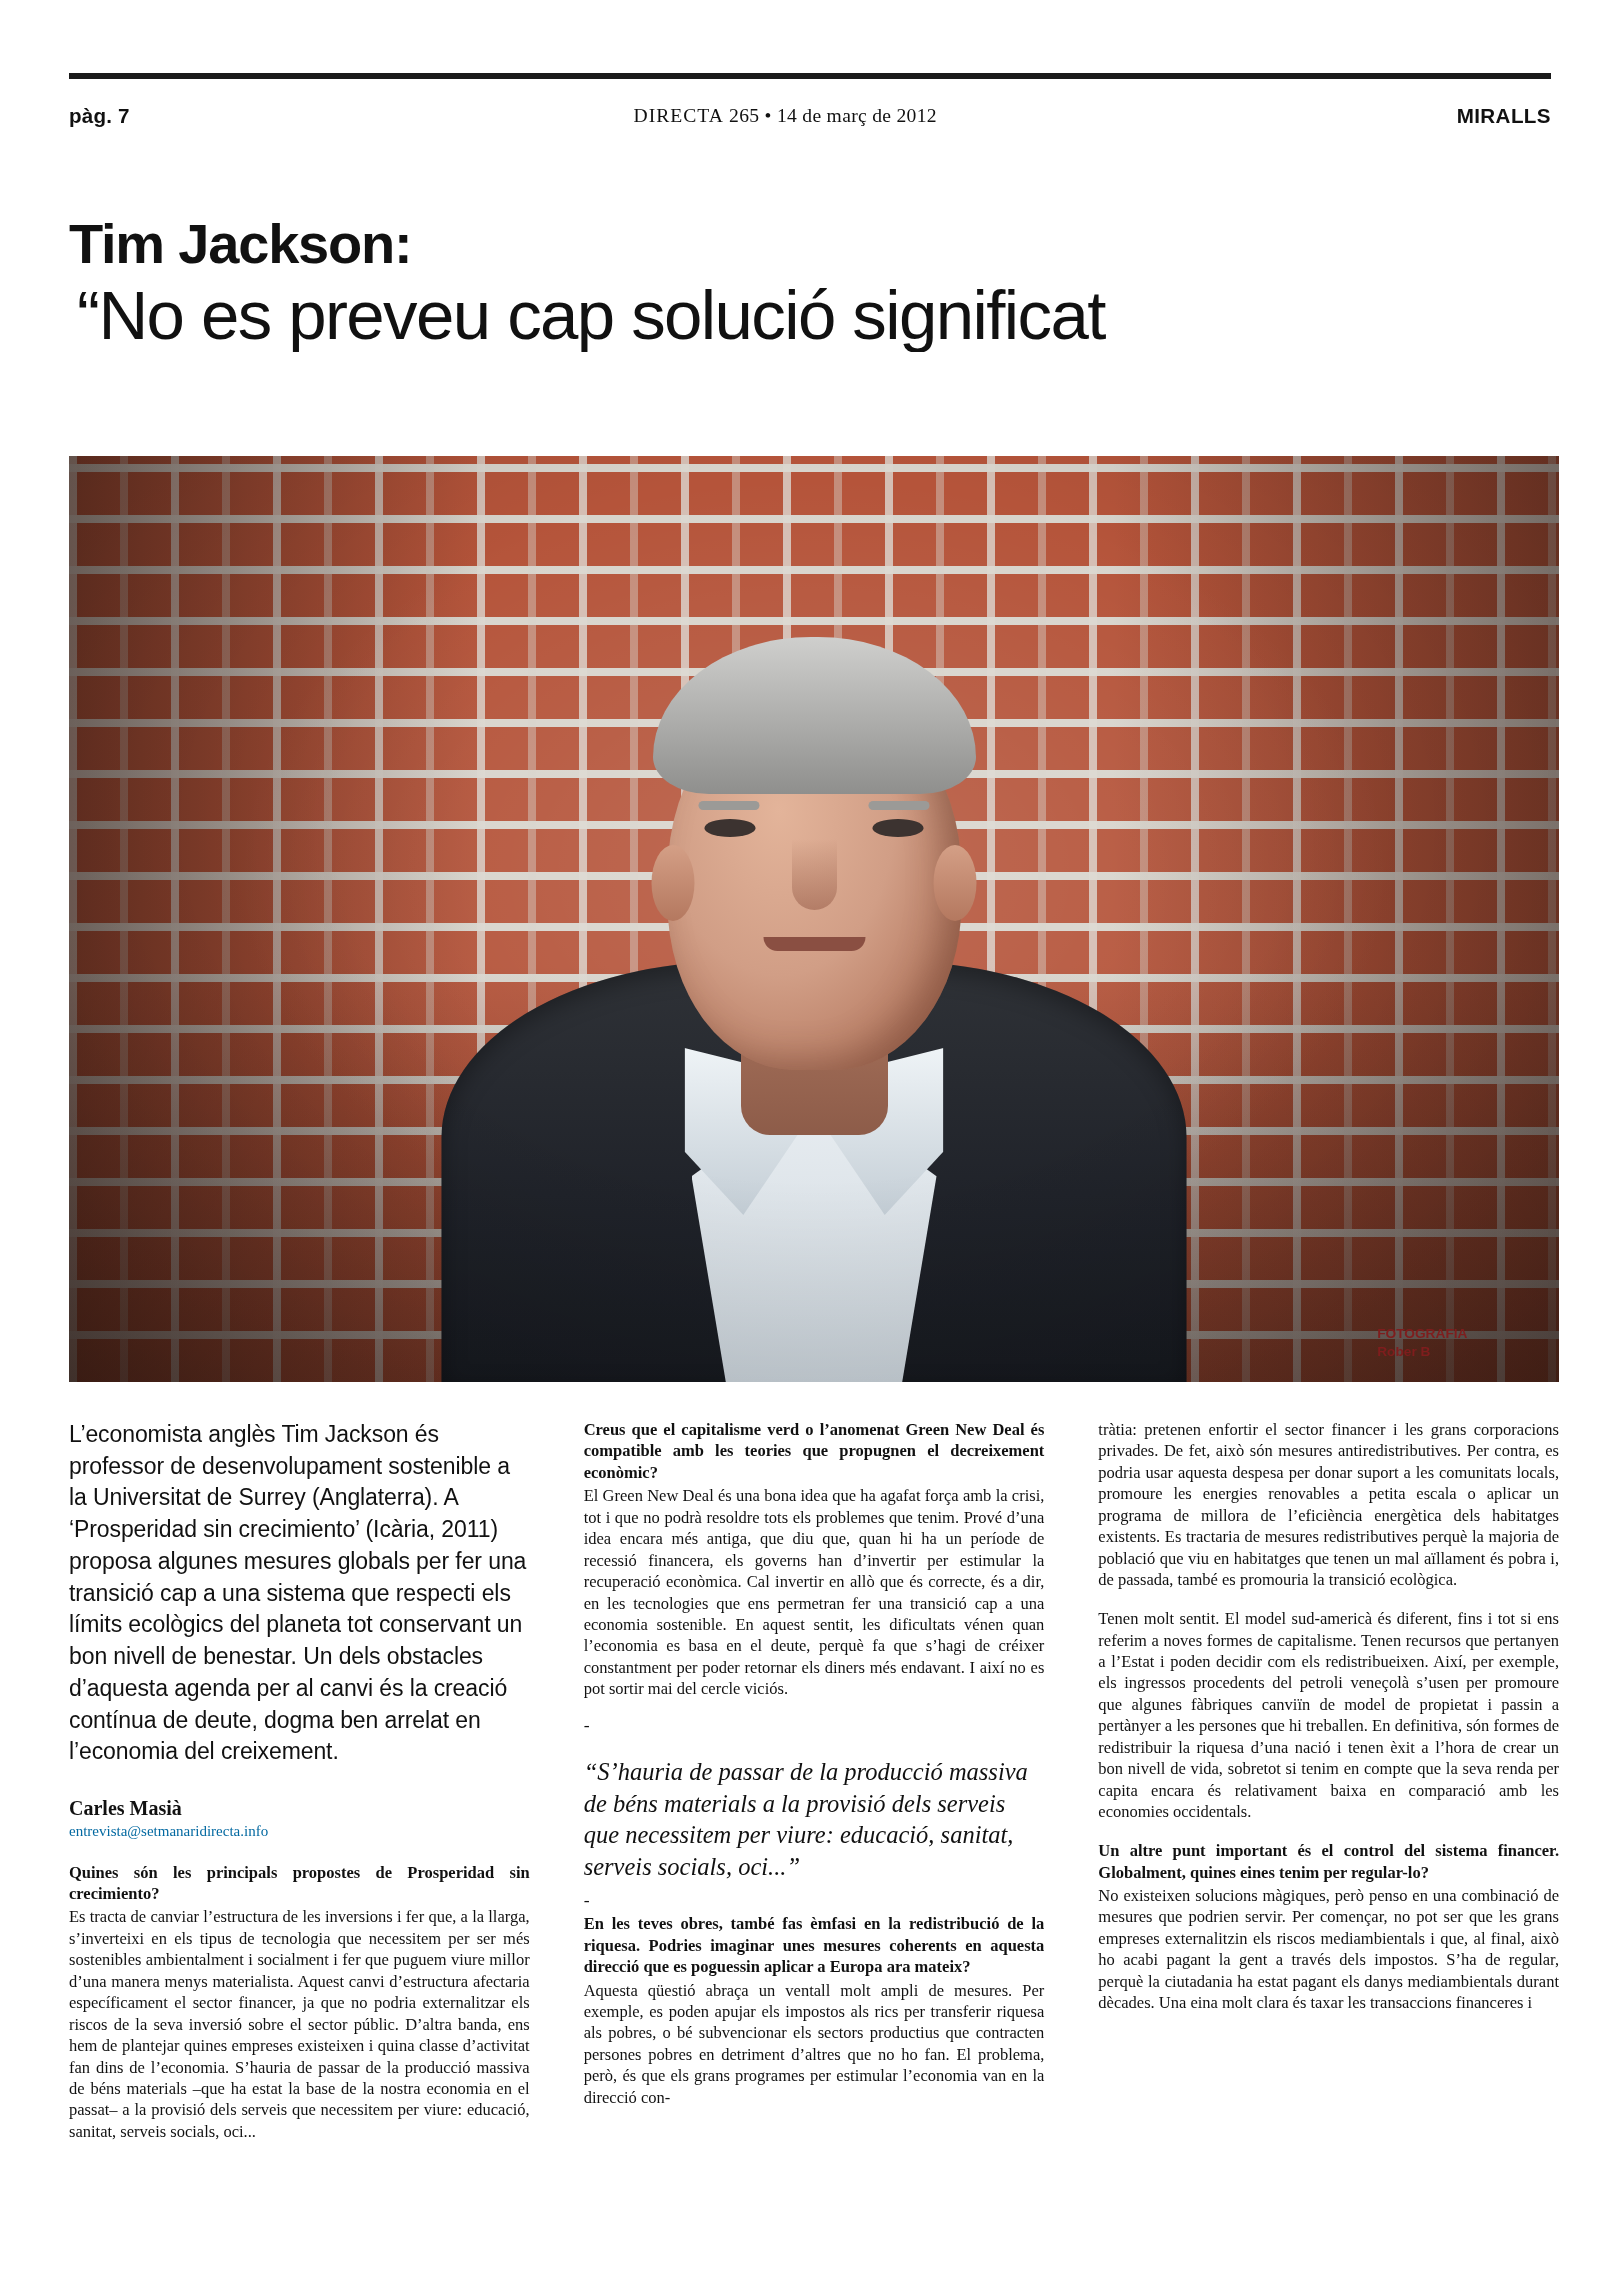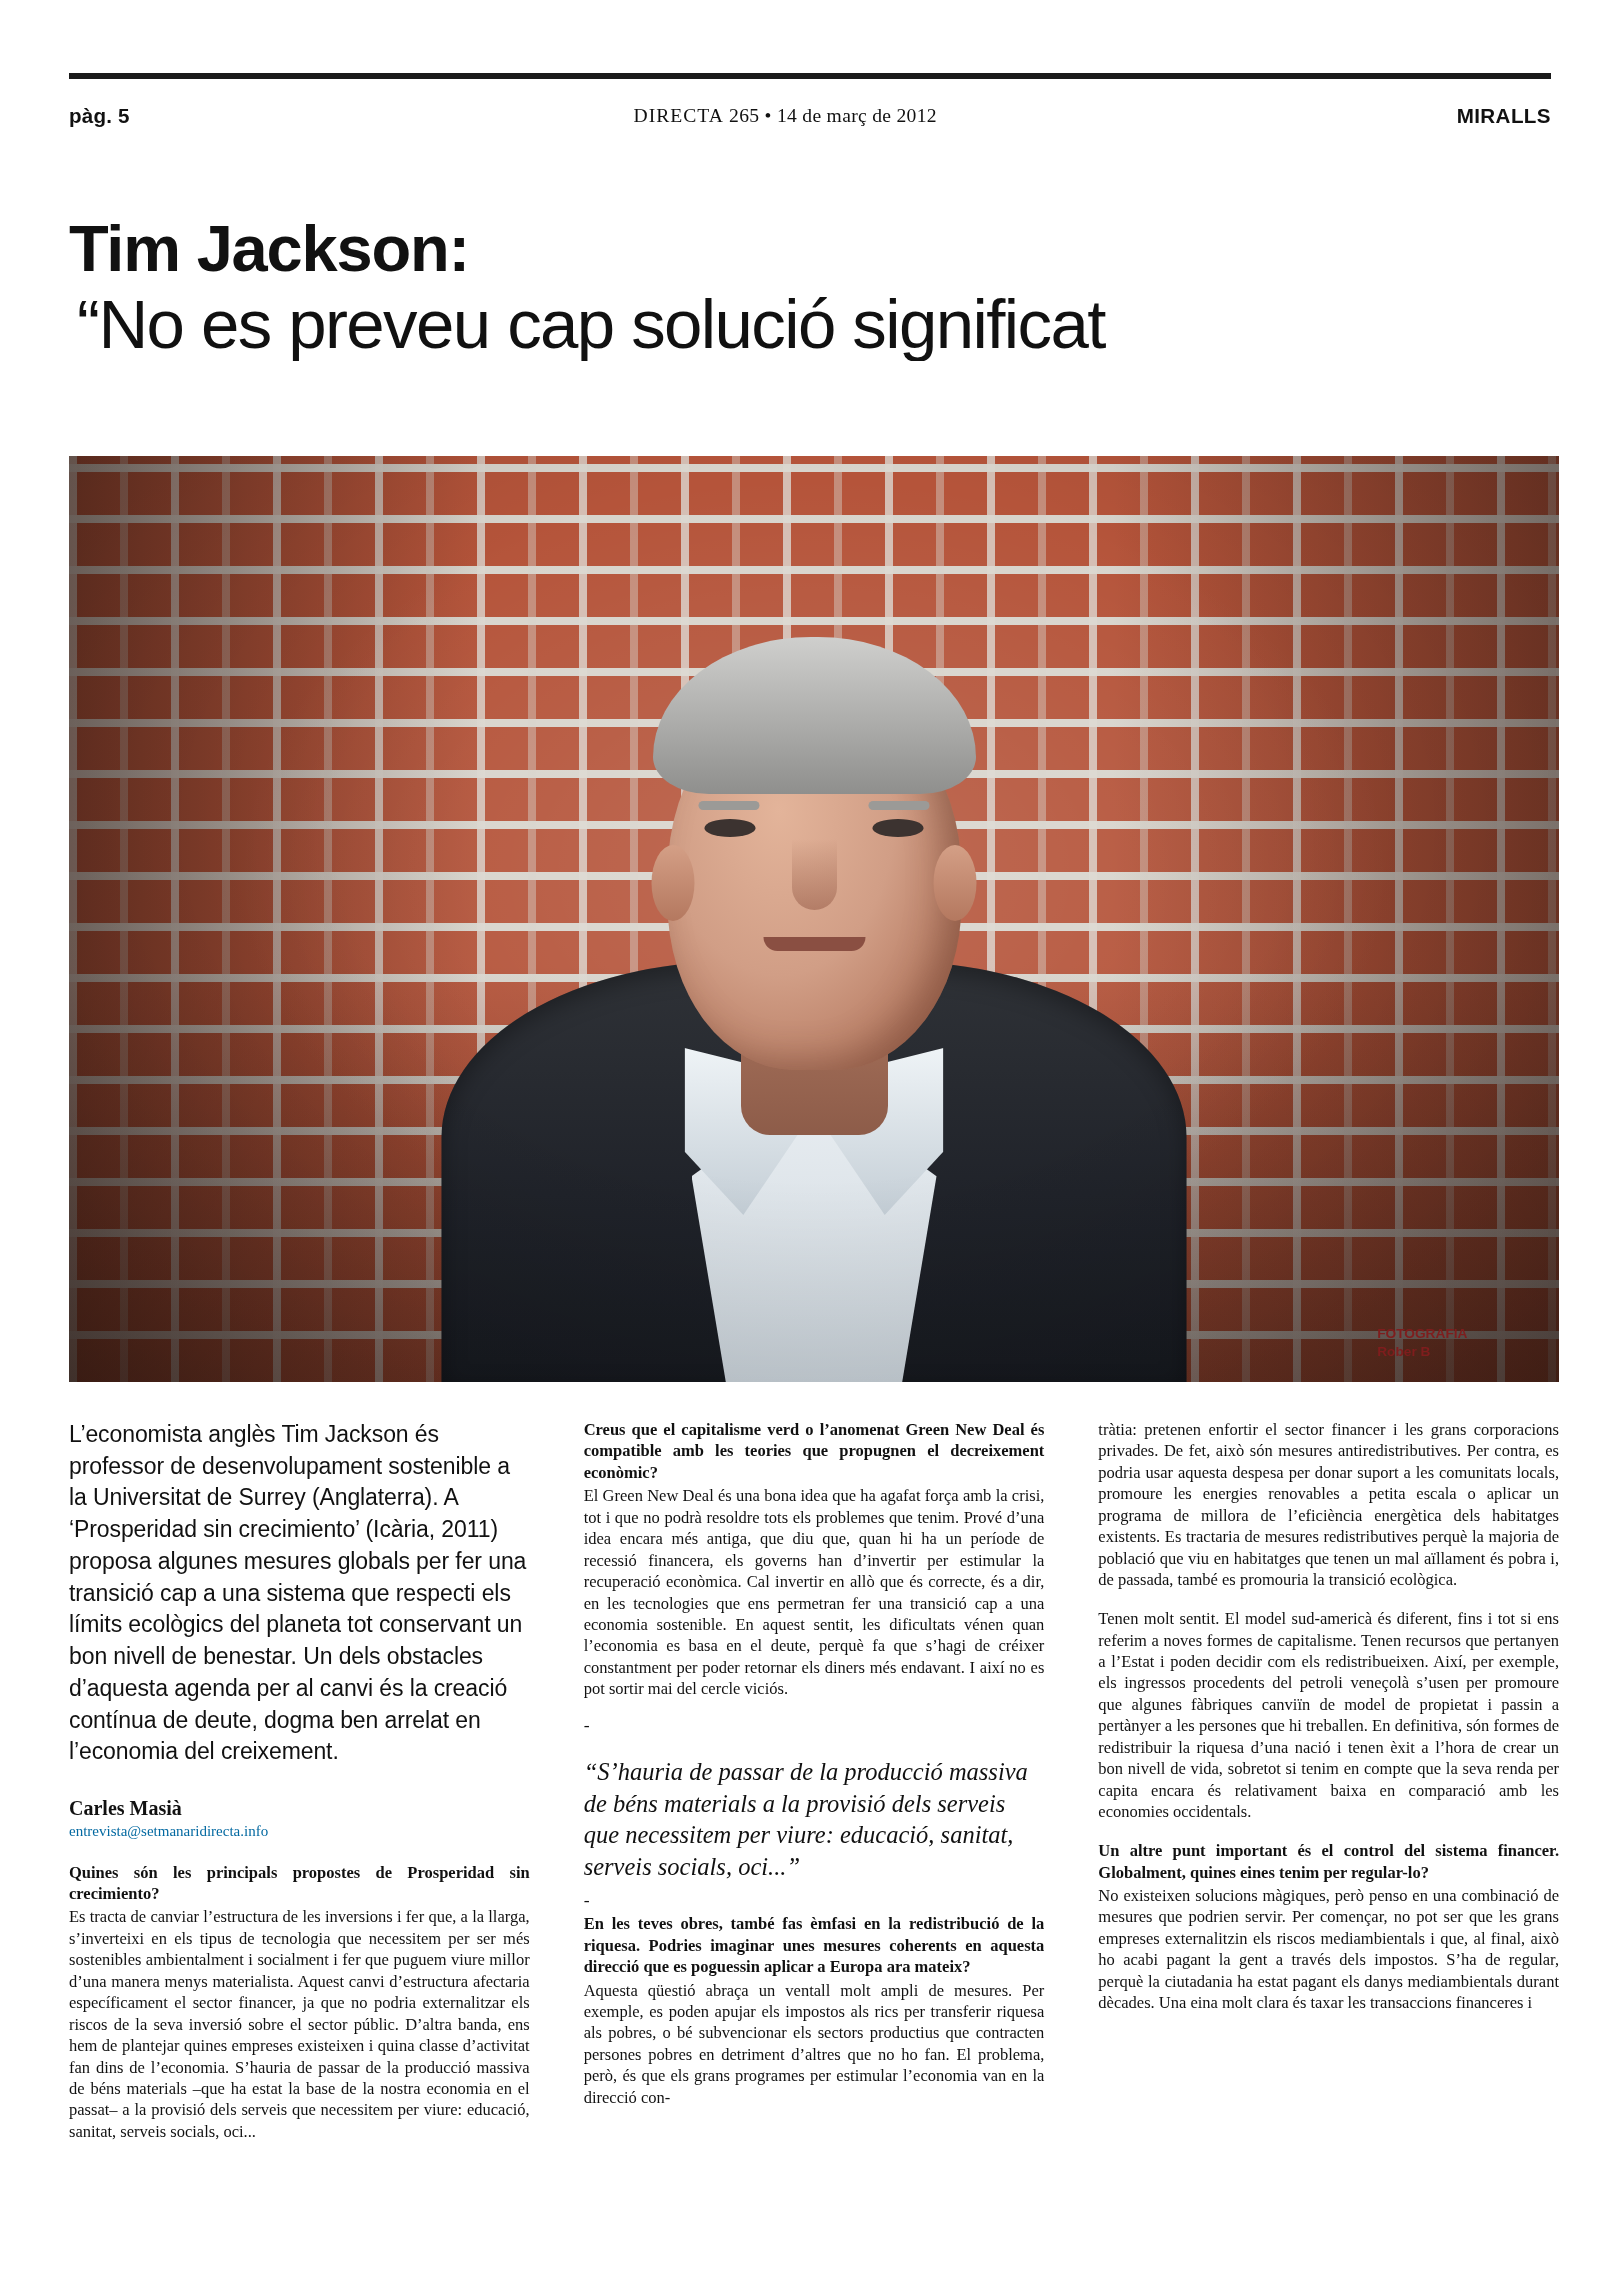--- a/index.html
+++ b/index.html
@@ -60,21 +60,21 @@
   }
 
   
   .headline-block {
     position: absolute;
     left: 69px;
     top: 216px;
     width: 1490px;
   }
   .headline-name {
-    font-size: 65px;
+    font-size: 56px;
     font-weight: bold;
     letter-spacing: -1.2px;
     line-height: 1.0;
     color: #111;
     margin: 0 0 3.9px 0;
   }
   .headline-quote {
     font-size: 69px;
     font-weight: 300;
     letter-spacing: -1.6px;
@@ -292,21 +292,21 @@
   }
 </style>
 </head>
 <body>
 
 <div class="page">
 
   <div class="top-rule"></div>
 
   <div class="masthead">
-    <div class="page-num">pàg. 5</div>
+    <div class="page-num">pàg. 7</div>
     <div class="issue-line">
       <span class="brand">DIRECTA</span>
       <span>265 • 14 de març de 2012</span>
     </div>
     <div class="section-name">MIRALLS</div>
   </div>
 
   <div class="headline-block">
     <h1 class="headline-name">Tim Jackson:</h1>
     <h2 class="headline-quote">“No es preveu cap solució significat</h2>

